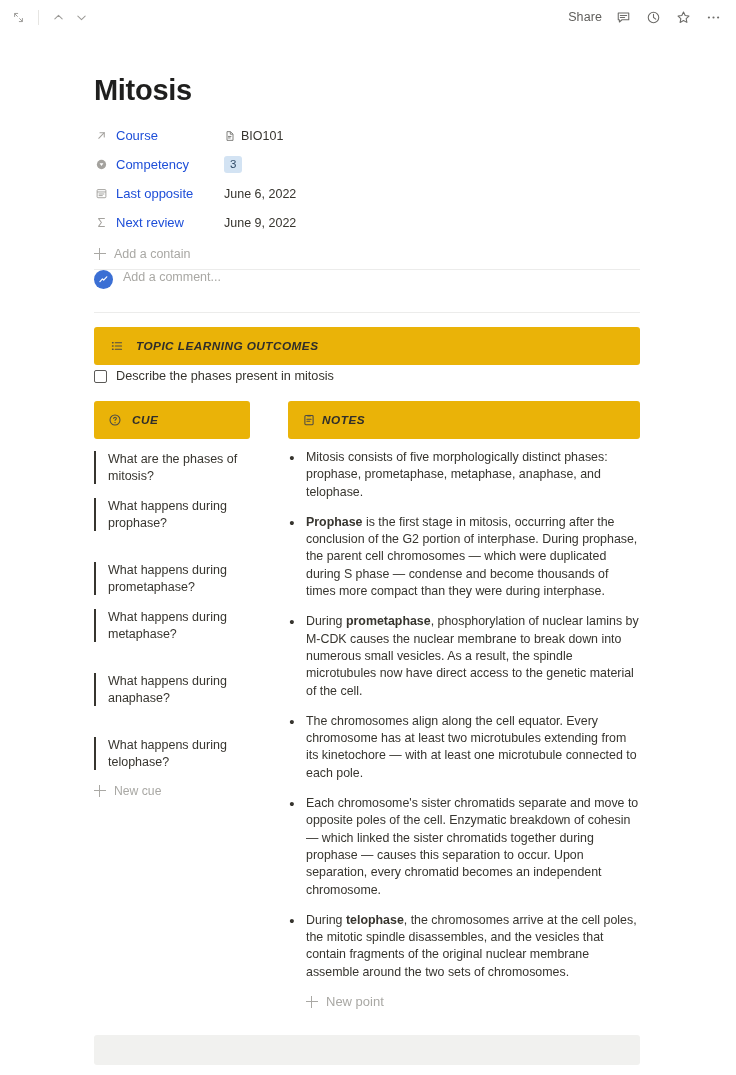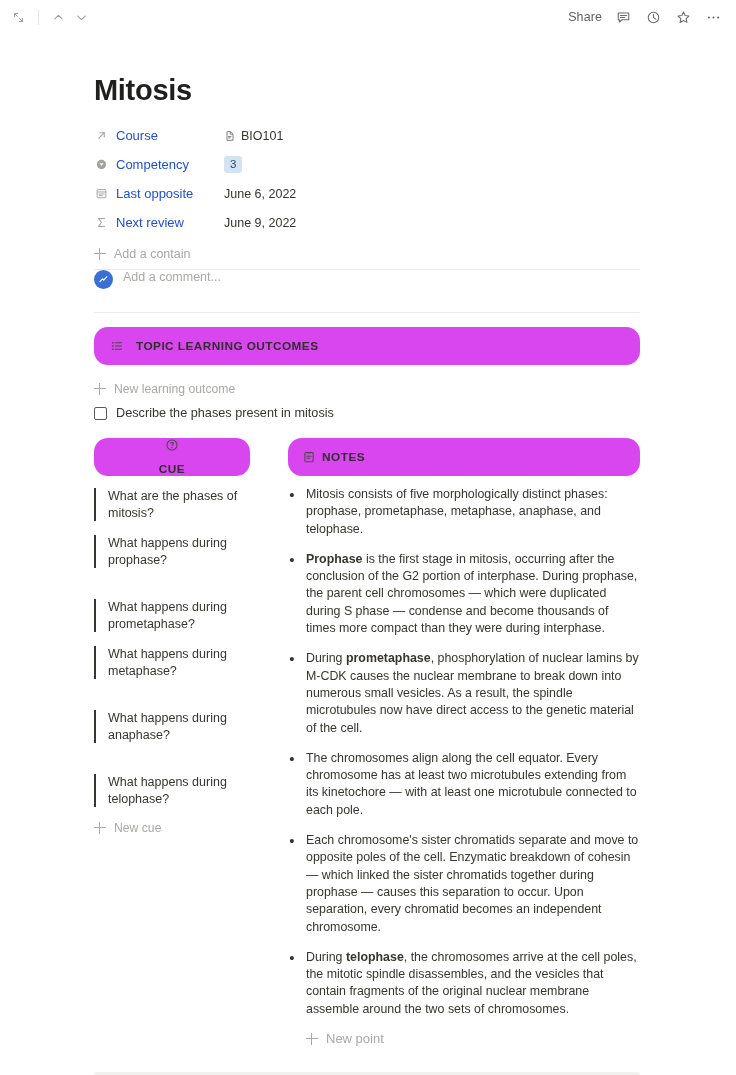--- a/index.html
+++ b/index.html
@@ -131,28 +131,29 @@
     display: inline-flex;
     align-items: center;
     justify-content: center;
     flex: 0 0 19px;
   }
   .avatar svg { display: block; }
   .comment-placeholder { color: #a9a8a4; font-size: 12.5px; }
 
   
   .band {
-    background: #d946ef;
-    border-radius: 14px;
+    background: #eab308;
+    border-radius: 3px;
     display: flex;
     align-items: center;
     gap: 12px;
     height: 38px;
     padding: 0 16px;
     box-sizing: border-box;
+    font-style: italic;
   }
   .band .bicon { color: #4b4a47; display: inline-flex; }
   .band .blabel {
     font-size: 11.8px;
     font-weight: 600;
     letter-spacing: .45px;
     color: #2f2e2b;
   }
   .tlo-band { width: 546px; margin-top: 14px; }
 
@@ -185,21 +186,21 @@
 
   
   .cols {
     display: flex;
     gap: 38px;
     margin-top: 18px;
     width: 546px;
   }
   .col-cue { width: 156px; flex: 0 0 156px; }
   .col-notes { width: 352px; flex: 0 0 352px; }
-  .band-cue { width: 156px; flex-direction: column; }
+  .band-cue { width: 156px; }
   .band-notes { width: 352px; }
   .band-cue .blabel, .band-notes .blabel { letter-spacing: .5px; }
   .band-cue { padding: 0 14px; gap: 10px; }
   .band-notes { padding: 0 14px; gap: 6px; }
 
   .cue-list { margin-top: 12px; }
   .cue-item {
     border-left: 2.5px solid #37352f;
     padding: 0 0 0 12px;
     font-size: 12.5px;
@@ -408,24 +409,20 @@
     <div class="band tlo-band">
       <span class="bicon">
         <svg width="14" height="14" viewBox="0 0 16 16" fill="none" stroke="currentColor" stroke-width="1.25" stroke-linecap="round">
           <path d="M6 4.3h7.2M6 8h7.2M6 11.7h7.2"></path>
           <path d="M2.9 4.3h.6M2.9 8h.6M2.9 11.7h.6" stroke-width="1.6"></path>
         </svg>
       </span>
       <span class="blabel">TOPIC LEARNING OUTCOMES</span>
     </div>
 
-    <div class="add-line">
-      <span class="plus"></span>
-      <span>New learning outcome</span>
-    </div>
 
     <div class="todo-row">
       <span class="checkbox"></span>
       <span>Describe the phases present in mitosis</span>
     </div>
 
     <div class="cols">
 
       <div class="col-cue">
         <div class="band band-cue">

